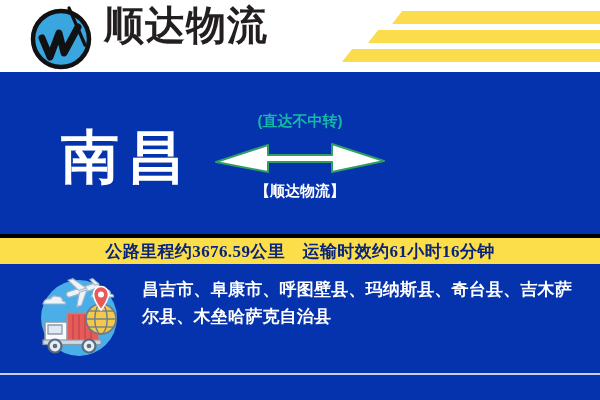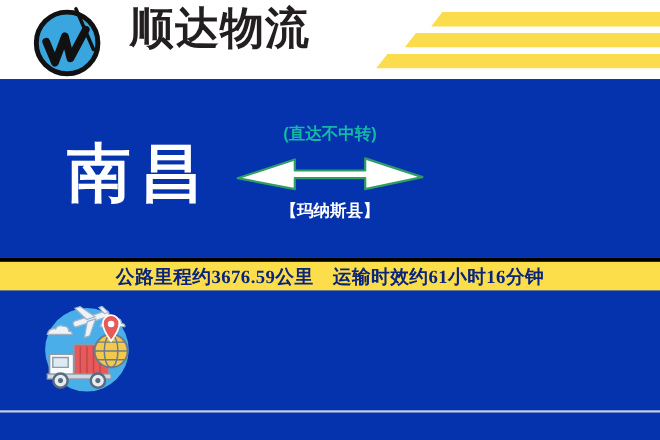--- a/index.html
+++ b/index.html
@@ -38,21 +38,21 @@
   }
 
   .logo-mark {
     width: 66px;
     height: 66px;
     flex: 0 0 auto;
     margin-top: 1px;
   }
 
   .logo-text-block {
-    margin-left: 24px;
+    margin-left: 10px;
     display: flex;
     flex-direction: column;
     justify-content: flex-start;
   }
 
   .logo-cn {
     font-family: "Liberation Serif", "DejaVu Serif", serif;
     font-size: 40px;
     font-weight: 700;
     color: #231f20;
@@ -273,21 +273,21 @@
 
     <div class="middle">
       <div class="note-top">(直达不中转)</div>
 
       <div class="arrow-wrap">
         <svg viewBox="0 0 172 36" width="172" height="36" aria-hidden="true">
           <polygon points="2,22 54,5 54,15 118,15 118,4 170,21 118,32 118,22 54,22 54,32" fill="#ffffff" stroke="#2f9e63" stroke-width="2" stroke-linejoin="round"></polygon>
         </svg>
       </div>
 
-      <div class="note-bottom">【玛纳斯县】</div>
+      <div class="note-bottom">【顺达物流】</div>
     </div>
 
   </div>
 
   <div class="info-bar">
     <span class="info-text">公路里程约3676.59公里　运输时效约61小时16分钟</span>
   </div>
 
   <div class="coverage">
 
@@ -332,17 +332,18 @@
           <path d="M55.5 55 h25" fill="none" stroke="#6d7b8a" stroke-width="1.3"></path>
         </g>
 
         <g transform="translate(68,22)">
           <path d="M0 16 C -6 8, -7.5 3.5, -7.5 0 A 7.5 7.5 0 1 1 7.5 0 C 7.5 3.5, 6 8, 0 16 Z" fill="#e8595a" stroke="#ffffff" stroke-width="1.6"></path>
           <circle cx="0" cy="0.5" r="3" fill="#ffffff"></circle>
         </g>
       </svg>
     </span>
 
+    <div class="coverage-text">昌吉市、阜康市、呼图壁县、玛纳斯县、奇台县、吉木萨尔县、木垒哈萨克自治县</div>
   </div>
 
   <div class="divider"></div>
 
 </div>
 
 </body></html>

